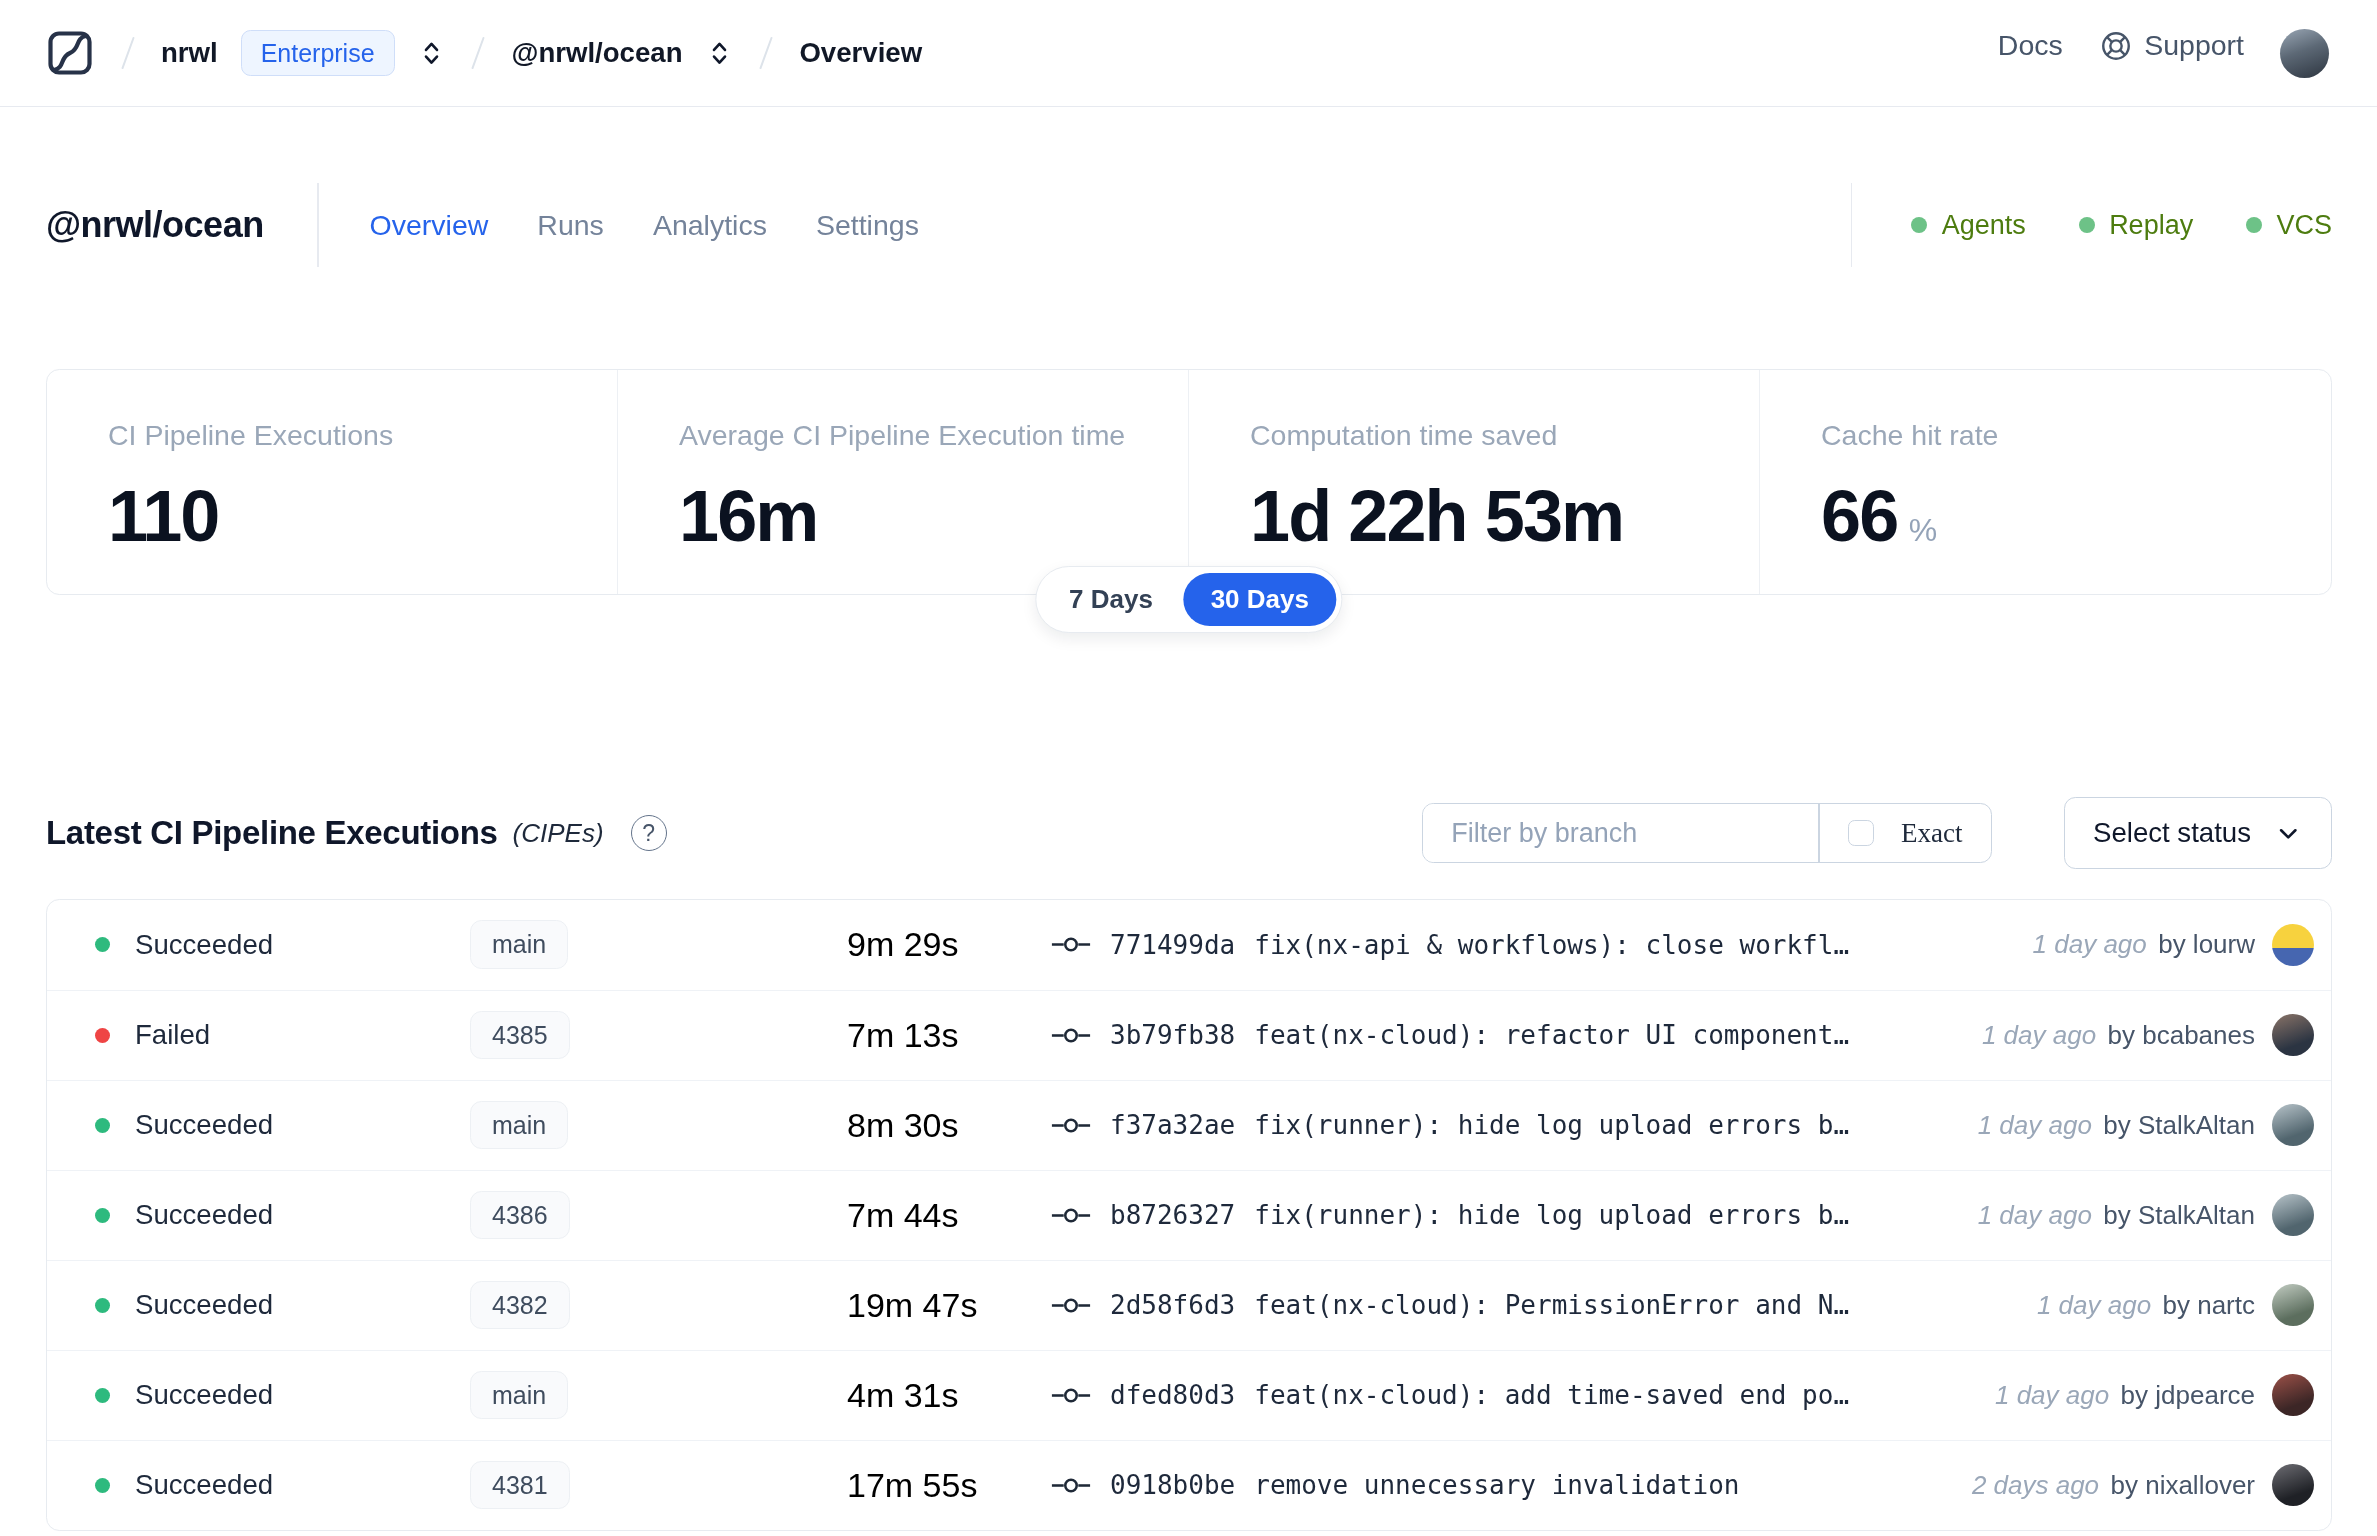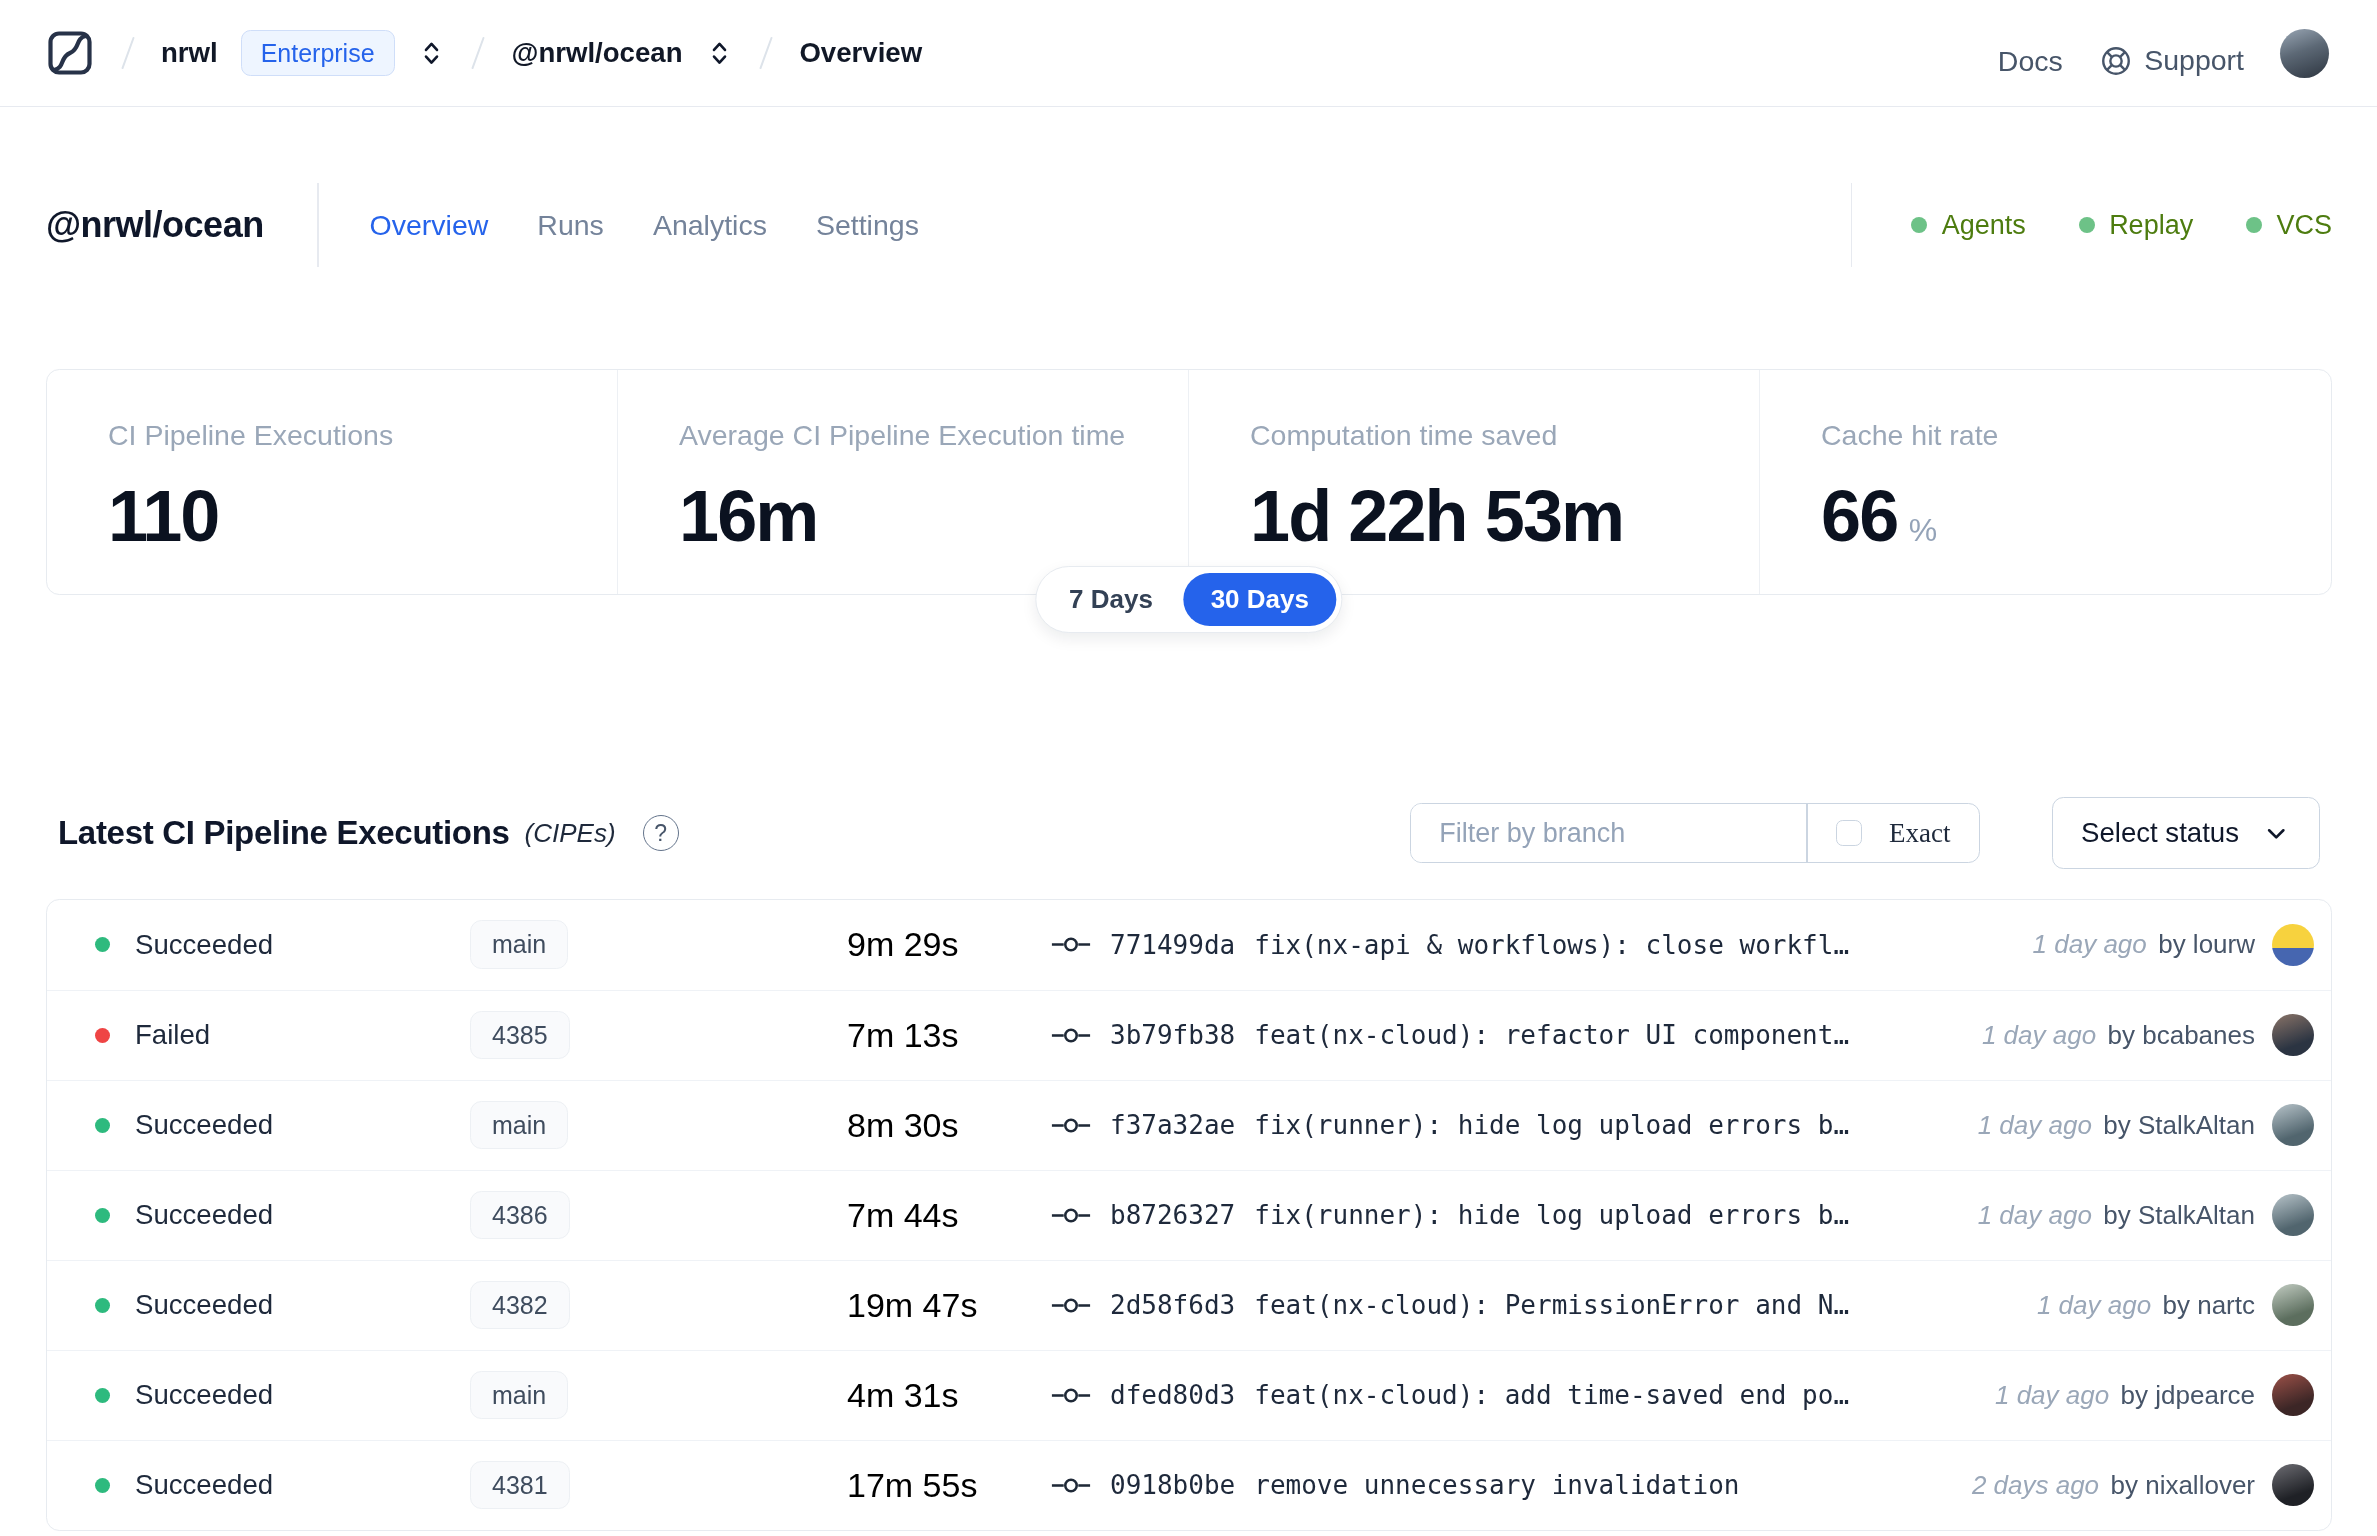--- a/index.html
+++ b/index.html
@@ -10,21 +10,21 @@
   .top-bar { height:107px; display:flex; align-items:center; padding:0 49px 0 46px;
     border-bottom:1.9px solid #e7eaf0; background:#fff; }
   .crumbs { display:flex; align-items:center; gap:23px; }
   .logo-box { width:48px; height:48px; display:flex; align-items:center; }
   .crumb-slash { width:1.9px; height:34px; background:#dde3ea; transform:rotate(20deg);
     border-radius:1.9px; margin:0 9.5px; }
   .crumb-org, .crumb-page, .crumb-ws { font-size:27.6px; font-weight:700; color:#111827; }
   .ent-badge { font-size:25px; color:#2563eb; background:#eef5ff; border:1.9px solid #cfdef9;
     border-radius:9.5px; padding:7.6px 19px; cursor:pointer; }
   .selector-icon { display:flex; align-items:center; cursor:pointer; }
-  .top-right { margin-left:auto; display:flex; align-items:flex-end; gap:36px;
+  .top-right { margin-left:auto; display:flex; align-items:flex-start; gap:36px;
     font-size:28.5px; color:#475569; }
   .top-link { cursor:pointer; }
   .support-wrap { display:flex; align-items:center; gap:11.4px; cursor:pointer; }
   .avatar { border-radius:50%; display:inline-block; }
   .header-avatar { width:49px; height:49px;
     background:linear-gradient(160deg,#9aa7b5 0%,#5c6875 45%,#2d3540 100%); cursor:pointer; }
 
   
   .workspace-row { margin-top:76px; height:84px; display:flex; align-items:center;
     padding:0 46px; }
@@ -55,21 +55,21 @@
   .range-toggle { position:absolute; left:50%; bottom:-38px; transform:translateX(-50%);
     background:#fff; border:1.9px solid #e7ebf0; border-radius:950px; padding:5.7px;
     display:flex; gap:3.8px; box-shadow:0 5.7px 15px rgba(15,23,42,0.08); }
   .range-option { font-family:"Liberation Sans", sans-serif; font-size:26px; font-weight:700;
     color:#334155; background:transparent; border:none; border-radius:950px;
     padding:11.4px 27px; cursor:pointer; }
   .range-option.active { background:#2563eb; color:#fff; }
 
   
   .section-head { margin-top:202px; height:72px; display:flex; align-items:center;
-    padding:0 58px; }
+    padding:0 46px; }
   .section-title { font-size:33px; font-weight:700; color:#0f172a; letter-spacing:-0.3px; }
   .section-suffix { font-size:26px; font-style:italic; color:#1e293b; margin-left:15px; }
   .help-icon { width:36px; height:36px; border:1.9px solid #64748b; border-radius:50%;
     margin-left:27px; display:flex; align-items:center; justify-content:center;
     font-size:23px; color:#475569; cursor:pointer; }
   .head-controls { margin-left:auto; display:flex; align-items:center; gap:28.5px; }
   .filter-group { display:flex; align-items:stretch; height:60px; border:1.9px solid #cbd5e1;
     border-radius:11.4px; overflow:hidden; background:#fff; }
   .filter-input { width:395px; border:none; outline:none; padding:0 28.5px; font-size:27px;
     font-family:"Liberation Sans", sans-serif; color:#0f172a; }

